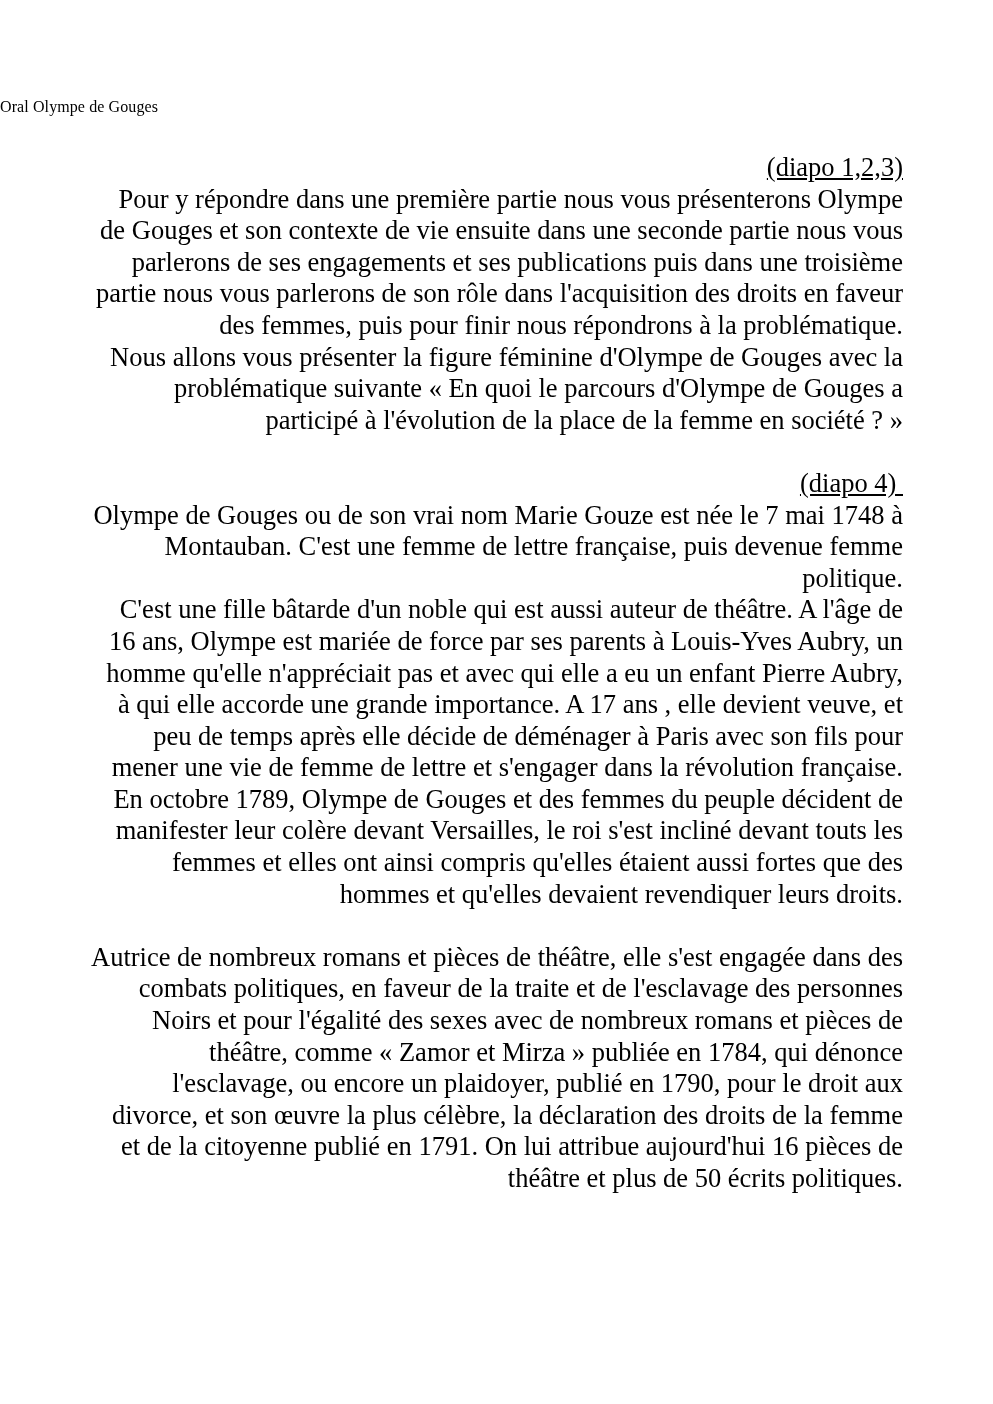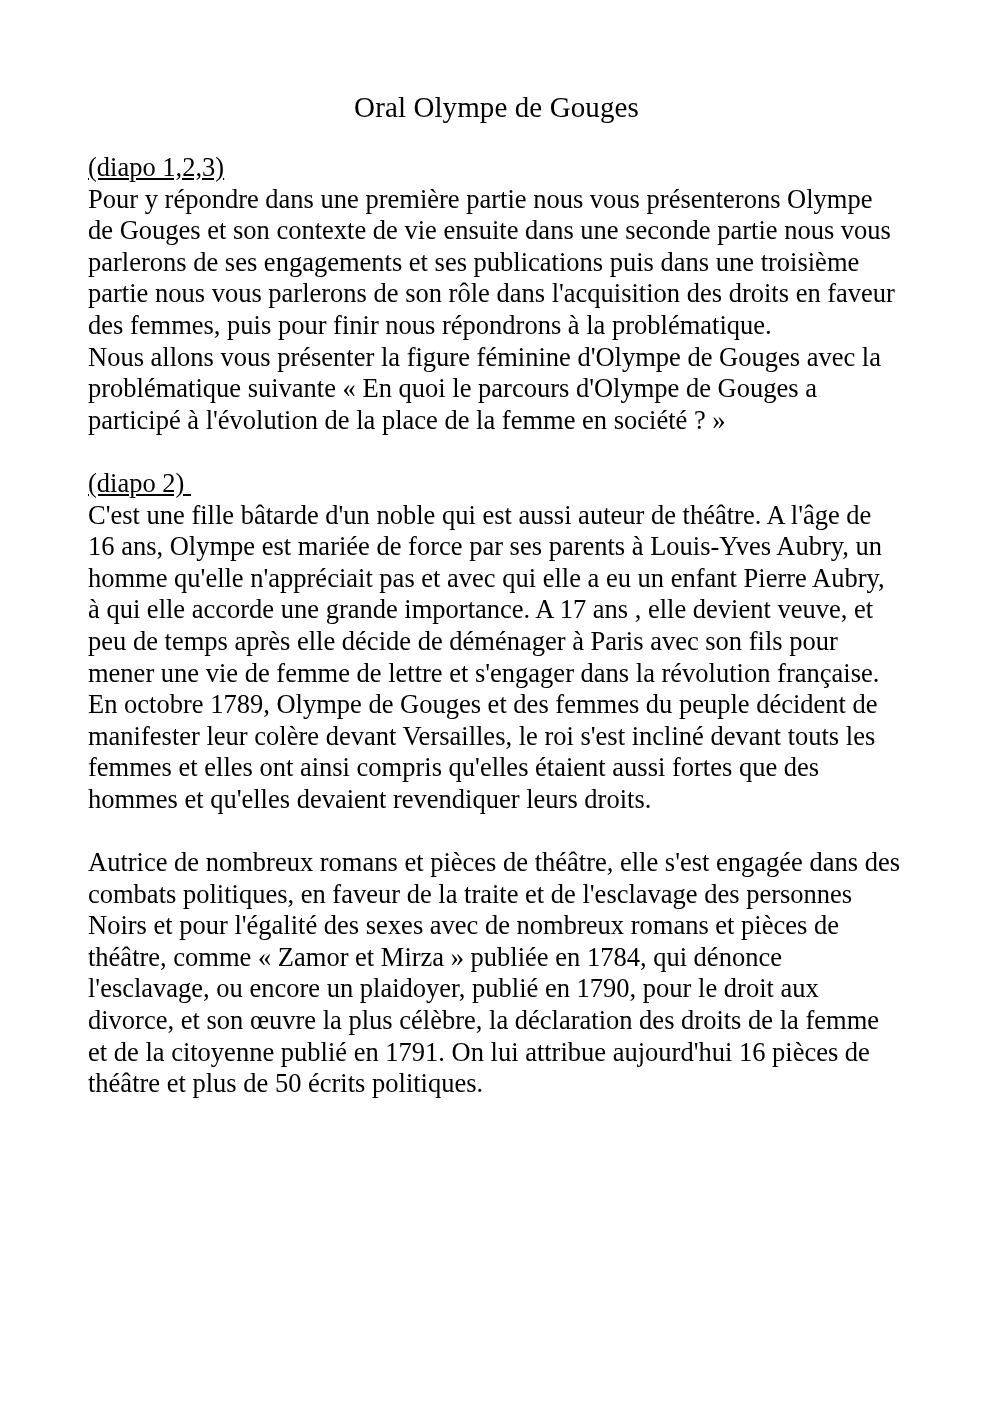--- a/index.html
+++ b/index.html
@@ -17,38 +17,37 @@
     background: #ffffff;
     overflow: hidden;
     box-sizing: border-box;
   }
 
   .doc-title {
     position: absolute;
     top: 92px;
     left: 0;
     width: 993px;
-    text-align: center;
     font-family: "Liberation Serif", "DejaVu Serif", serif;
-    font-size: 29px;
+    font-size: 16px;
     line-height: 30px;
     color: #000000;
     letter-spacing: 0.1px;
   }
 
   .body-block {
     position: absolute;
     top: 152px;
     left: 88px;
     width: 815px;
     font-family: "Liberation Serif", "DejaVu Serif", serif;
     font-size: 26.5px;
     line-height: 31.6px;
     color: #000000;
-    text-align: left;
+    text-align: right;
   }
 
   .section {
     margin: 0 0 31.6px 0;
     padding: 0;
   }
 
   .section:last-child {
     margin-bottom: 0;
   }
@@ -75,21 +74,22 @@
 
   <div class="body-block">
 
     <div class="section">
       <span class="slide-marker">(diapo 1,2,3)</span>
       <span class="para">Pour y répondre dans une première partie nous vous présenterons Olympe de Gouges et son contexte de vie ensuite dans une seconde partie nous vous parlerons de ses engagements et ses publications puis dans une troisième partie nous vous parlerons de son rôle dans l'acquisition des droits en faveur des femmes, puis pour finir nous répondrons à la problématique.</span>
       <span class="para">Nous allons vous présenter la figure féminine d'Olympe de Gouges avec la problématique suivante « En quoi le parcours d'Olympe de Gouges a participé à l'évolution de la place de la femme en société ? »</span>
     </div>
 
     <div class="section">
-      <span class="slide-marker">(diapo 2) </span>
+      <span class="slide-marker">(diapo 4) </span>
+      <span class="para">Olympe de Gouges ou de son vrai nom Marie Gouze est née le 7 mai 1748 à Montauban. C'est une femme de lettre française, puis devenue femme politique.</span>
       <span class="para">C'est une fille bâtarde d'un noble qui est aussi auteur de théâtre. A l'âge de 16 ans, Olympe est mariée de force par ses parents à Louis-Yves Aubry, un homme qu'elle n'appréciait pas et avec qui elle a eu un enfant Pierre Aubry, à qui elle accorde une grande importance. A 17 ans , elle devient veuve, et peu de temps après elle décide de déménager à Paris avec son fils pour mener une vie de femme de lettre et s'engager dans la révolution française.</span>
       <span class="para">En octobre 1789, Olympe de Gouges et des femmes du peuple décident de manifester leur colère devant Versailles, le roi s'est incliné devant touts les femmes et elles ont ainsi compris qu'elles étaient aussi fortes que des hommes et qu'elles devaient revendiquer leurs droits.</span>
     </div>
 
     <div class="section">
       <span class="para">Autrice de nombreux romans et pièces de théâtre, elle s'est engagée dans des combats politiques, en faveur de la traite et de l'esclavage des personnes Noirs et pour l'égalité des sexes avec de nombreux romans et pièces de théâtre, comme « Zamor et Mirza » publiée en 1784, qui dénonce l'esclavage, ou encore un plaidoyer, publié en 1790, pour le droit aux divorce, et son œuvre la plus célèbre, la déclaration des droits de la femme et de la citoyenne publié en 1791. On lui attribue aujourd'hui 16 pièces de théâtre et plus de 50 écrits politiques.</span>
     </div>
 
   </div>
 

